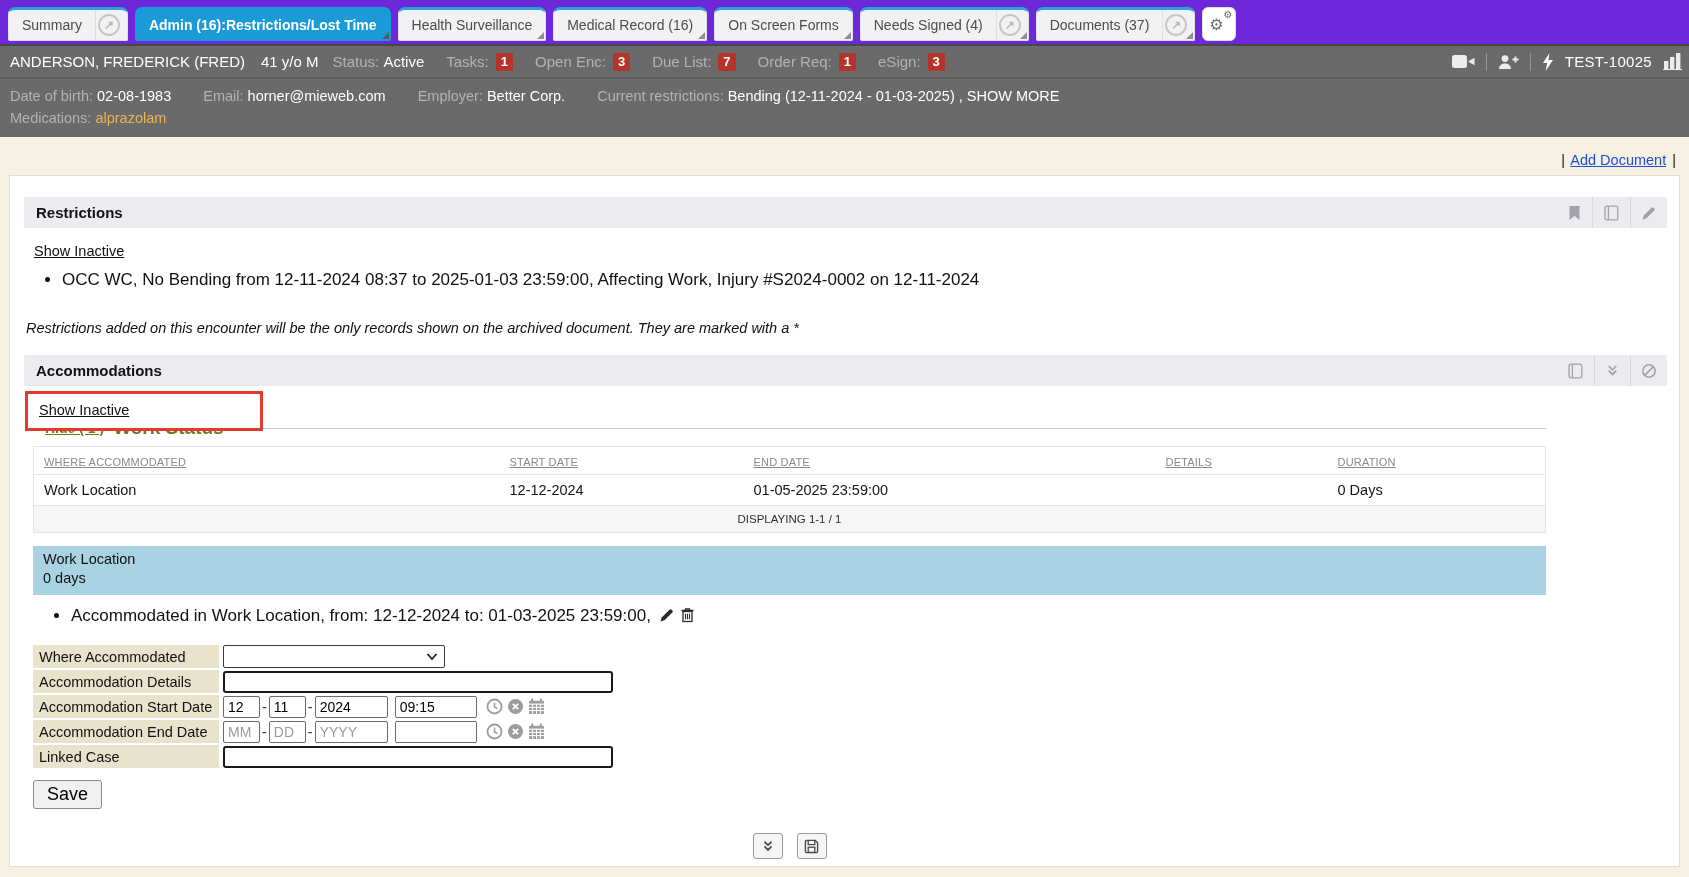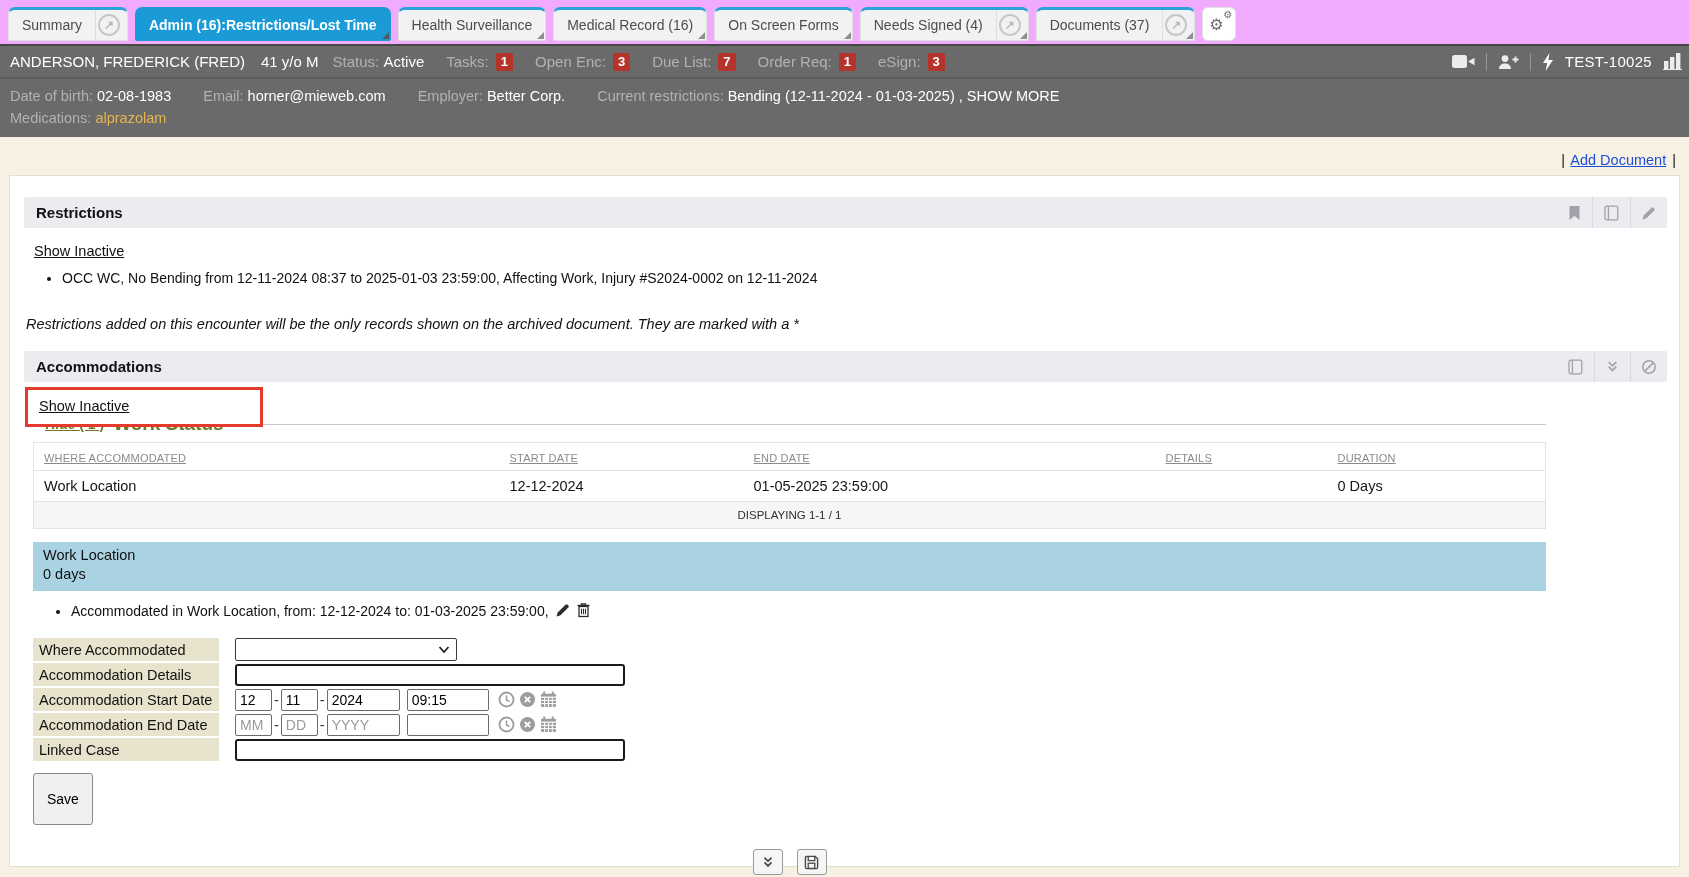--- a/index.html
+++ b/index.html
@@ -5,21 +5,21 @@
   * { box-sizing: border-box; }
   html, body { margin: 0; padding: 0; }
   body {
     width: 1689px; height: 877px; overflow: hidden;
     font-family: "Liberation Sans", sans-serif;
     background: #f6f1e2; color: #111;
   }
   a { cursor: pointer; }
 
   
-  .tabbar { background:#f0abfc; height:44px; display:flex; align-items:flex-end; gap:7px; padding-left:8px; }
+  .tabbar { background:#6d28d9; height:44px; display:flex; align-items:flex-end; gap:7px; padding-left:8px; }
   .tab {
     position:relative; height:34px; margin-bottom:3px; display:flex; align-items:center;
     background:#f2f2f4; border:1px solid #e0e0e3; border-top:3px solid #2aa3db;
     border-radius:7px 7px 2px 2px; color:#4c4c4c; font-size:14px; cursor:pointer; white-space:nowrap;
   }
   .tab .tab-label { padding:0 13px; }
   .tab.active { background:#1a9bd7; border-color:#1a9bd7; color:#fff; font-weight:bold; }
   .tab .seg-div { width:1px; align-self:stretch; background:#ddd; }
   .popout {
     width:22px; height:22px; border:2px solid #c7c7c7; border-radius:50%; margin:0 7px 0 2px;
@@ -68,21 +68,21 @@
   .panel { background:#fff; border:1px solid #e5dfce; margin:0 9px; padding:21px 12px 30px 14px; height:692px; }
 
   .secbar { background:#ebebf0; border-radius:2px; height:31px; display:flex; align-items:center; padding-left:12px; }
   .secbar .title { font-weight:bold; font-size:15px; color:#121212; }
   .secicons { margin-left:auto; display:flex; align-items:stretch; height:100%; }
   .icon-btn { display:flex; align-items:center; padding:0 10px; cursor:pointer; }
   .secicons .sep { width:1px; background:#d8d8df; }
 
   .show-inactive-row { margin:15px 0 0 10px; font-size:14.5px; }
   .link { color:#111; text-decoration:underline; }
-  ul.plain { margin:11px 0 0 10px; padding-left:28px; font-size:14px; }
+  ul.plain { margin:11px 0 0 10px; padding-left:28px; font-size:17px; }
   ul.plain li { margin:3px 0; }
   .note { font-style:italic; margin:30px 0 19px 2px; font-size:14.5px; }
 
   .redbox {
     position:relative; z-index:2; width:238px; background:#fff;
     border:3px solid #e23b2e; padding:8px 0 10px 11px; margin:5px 0 -16px 1px; font-size:14.5px;
   }
 
   .fieldset { margin-left:9px; width:1513px; }
   .legend { display:flex; align-items:center; font-size:14px; height:26px; }
@@ -101,34 +101,34 @@
   .blueband { margin-top:13px; background:#a9d3e2; padding:4px 10px 7px; font-size:14.5px; line-height:19px; }
 
   .accitem { margin:17px 0 0 10px; padding-left:28px; font-size:14.5px; }
   .accitem li { margin:0; }
   .inline-icons { display:inline-flex; gap:5px; vertical-align:-2px; margin-left:3px; }
   .inline-icons span { cursor:pointer; }
 
   .form { margin-top:17px; font-size:14.5px; }
   .frow { display:flex; margin-bottom:2px; }
   .flabel { width:186px; background:#e8e3cc; padding:4px 6px 3px; }
-  .ffield { margin-left:16px; display:flex; align-items:center; }
+  .ffield { margin-left:4px; display:flex; align-items:center; }
   .selwrap { position:relative; display:inline-flex; }
   select.wsel { width:222px; height:23px; border:1px solid #3a3a3a; border-radius:2px; background:#fff; appearance:none; padding:0 22px 0 6px; }
   .selwrap .chev { position:absolute; right:7px; top:7px; pointer-events:none; }
   input { font-family:"Liberation Sans",sans-serif; }
   input.big { width:390px; height:22px; border:2px solid #1a1a1a; border-radius:3px; padding:0 5px; font-size:14px; }
   input.dseg { width:37px; height:22px; border:1px solid #6b6b6b; border-radius:2px; padding:0 4px; font-size:14px; }
   input.dseg.yy { width:73px; }
   input.dtime { width:82px; margin-left:7px; }
   input::placeholder { color:#9a9a9a; opacity:1; }
   .dsep { margin:0 2px; color:#333; }
   .dicons { display:flex; gap:4px; margin-left:9px; align-items:center; }
   .dicons span { cursor:pointer; display:flex; }
-  .savebtn { margin:10px 0 0 0; border:1px solid #8a8a8a; background:#f0f0f0; border-radius:3px; padding:17px 13px; font-size:14px; cursor:pointer; }
+  .savebtn { margin:10px 0 0 0; border:1px solid #8a8a8a; background:#f0f0f0; border-radius:3px; padding:3px 13px; font-size:18px; cursor:pointer; }
   .bottombtns { display:flex; justify-content:center; gap:14px; margin-top:24px; }
   .bbtn {
     width:30px; height:26px; border:1px solid #9a9a9a; border-radius:3px; background:#f6f6f6;
     display:flex; align-items:center; justify-content:center; cursor:pointer; padding:0;
   }
 </style>
 </head>
 <body>
 
 <div class="tabbar">

